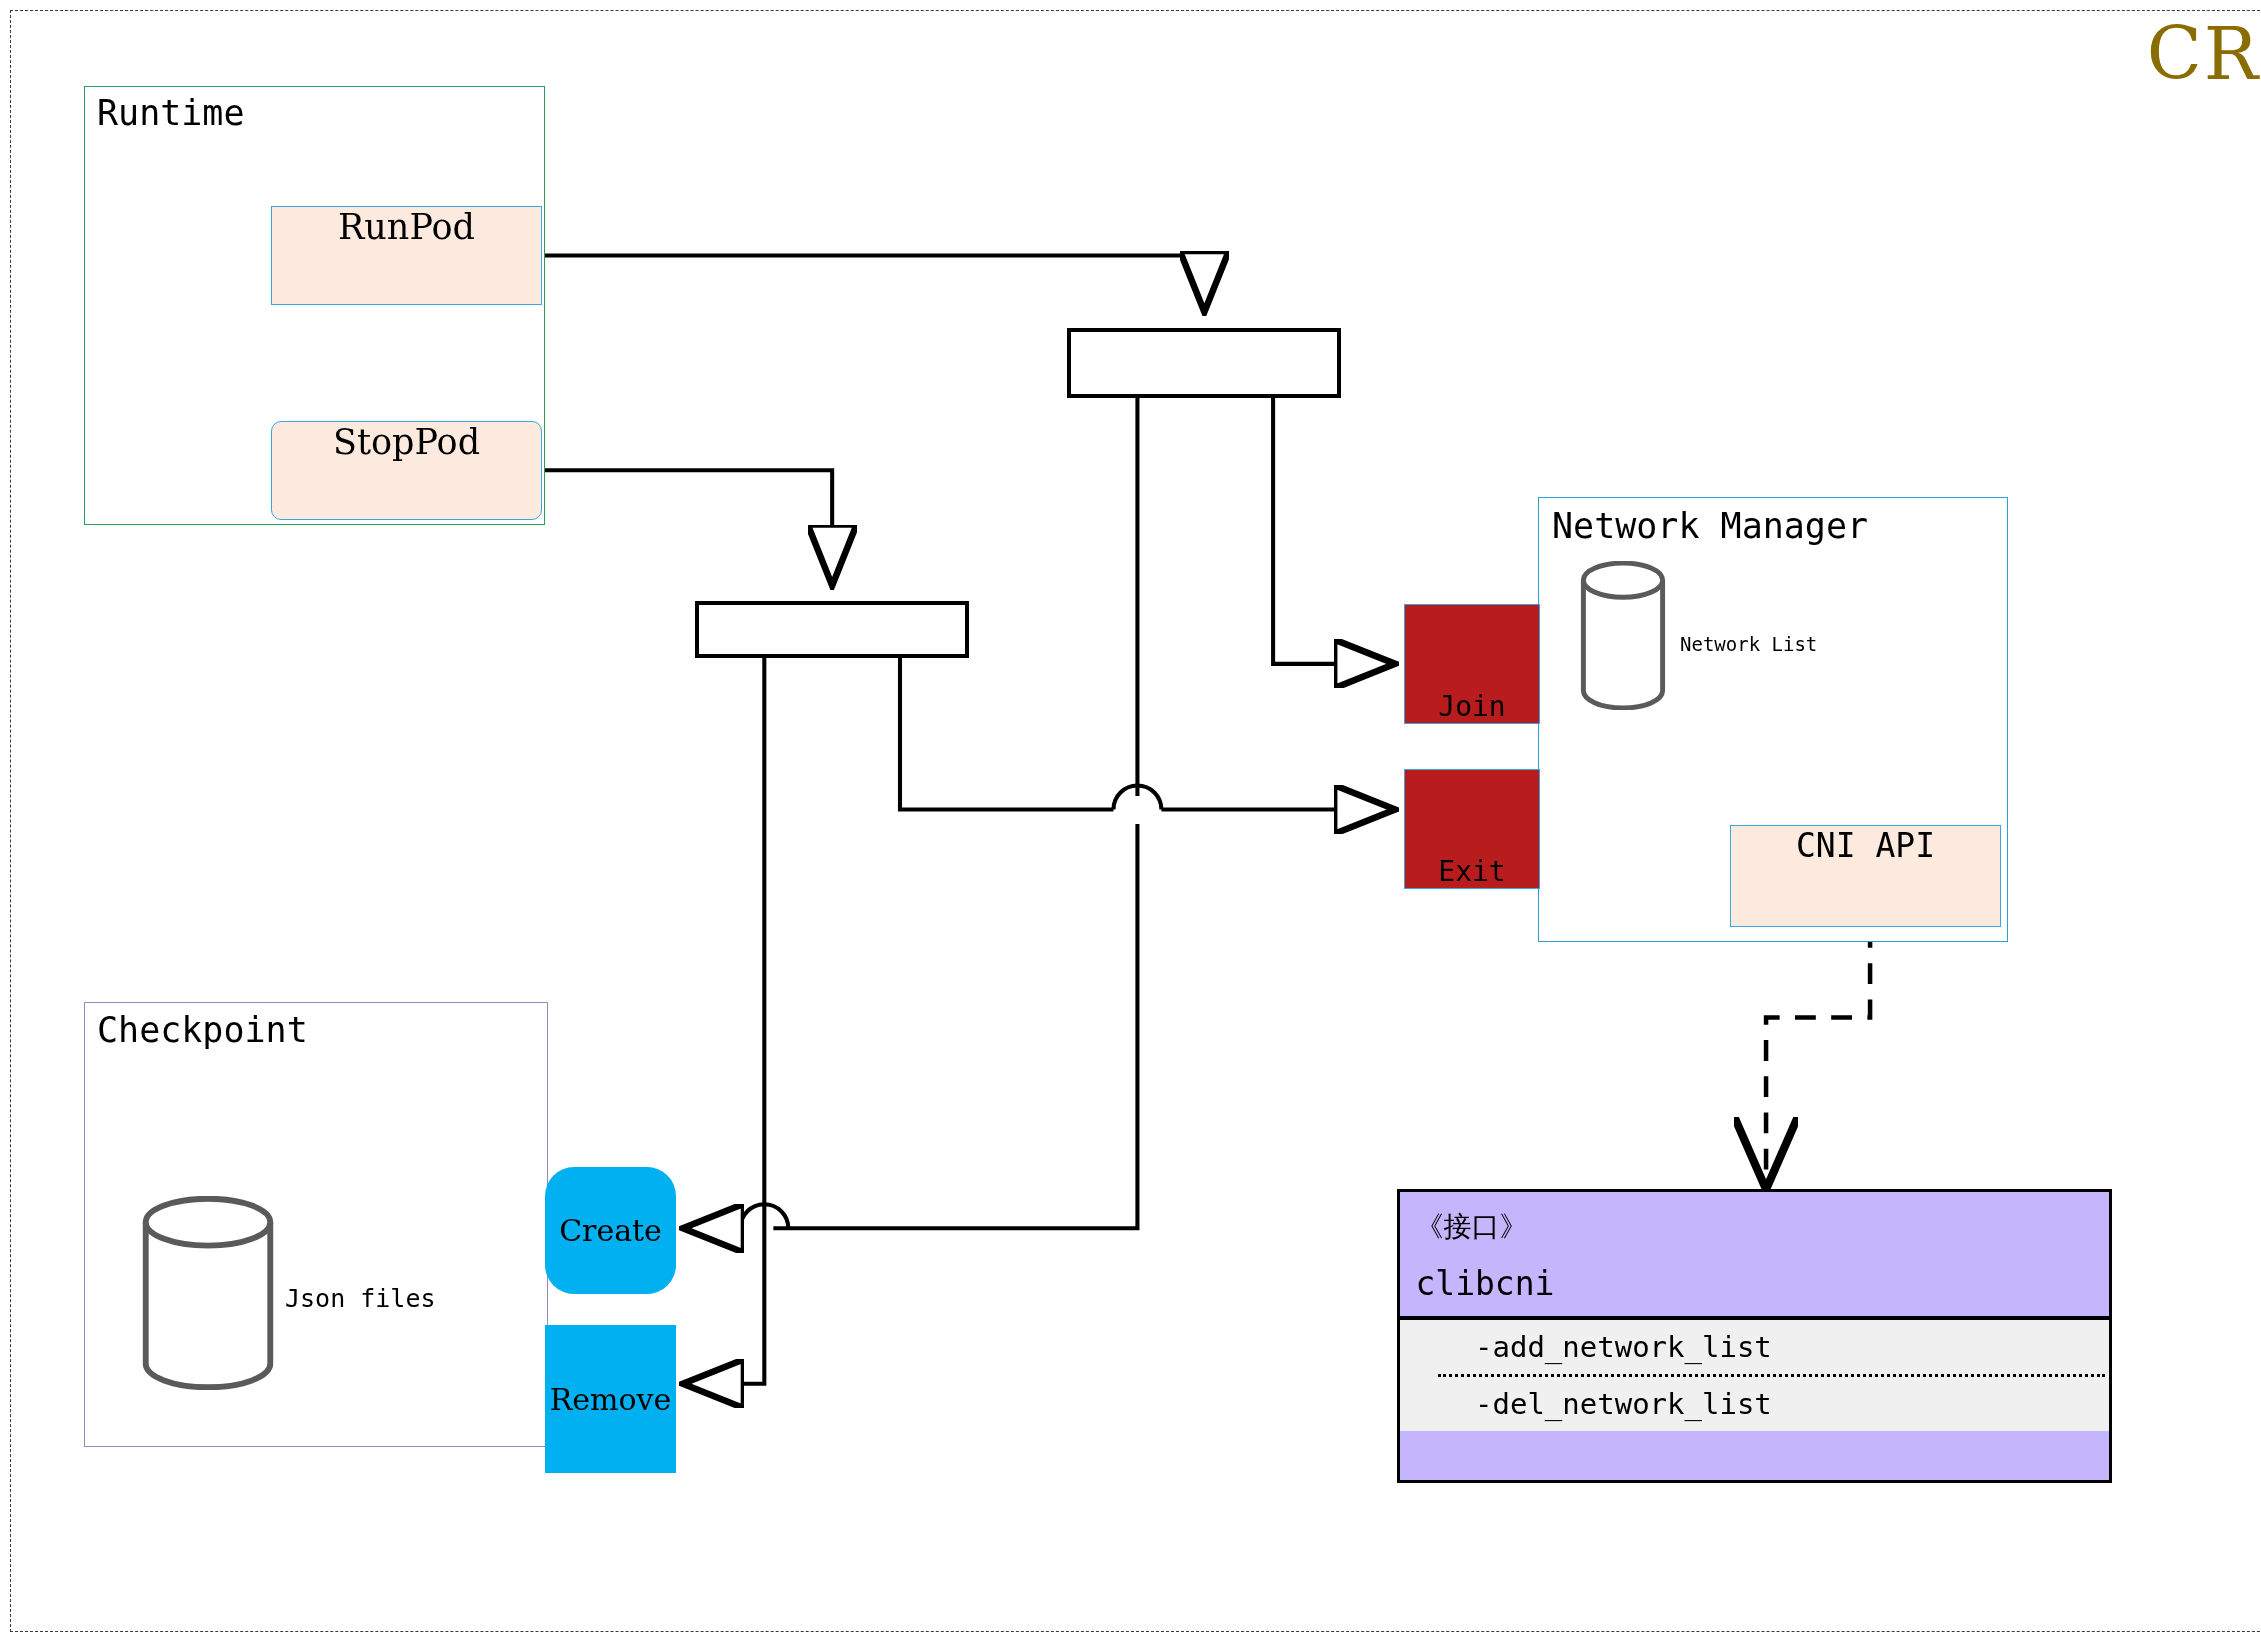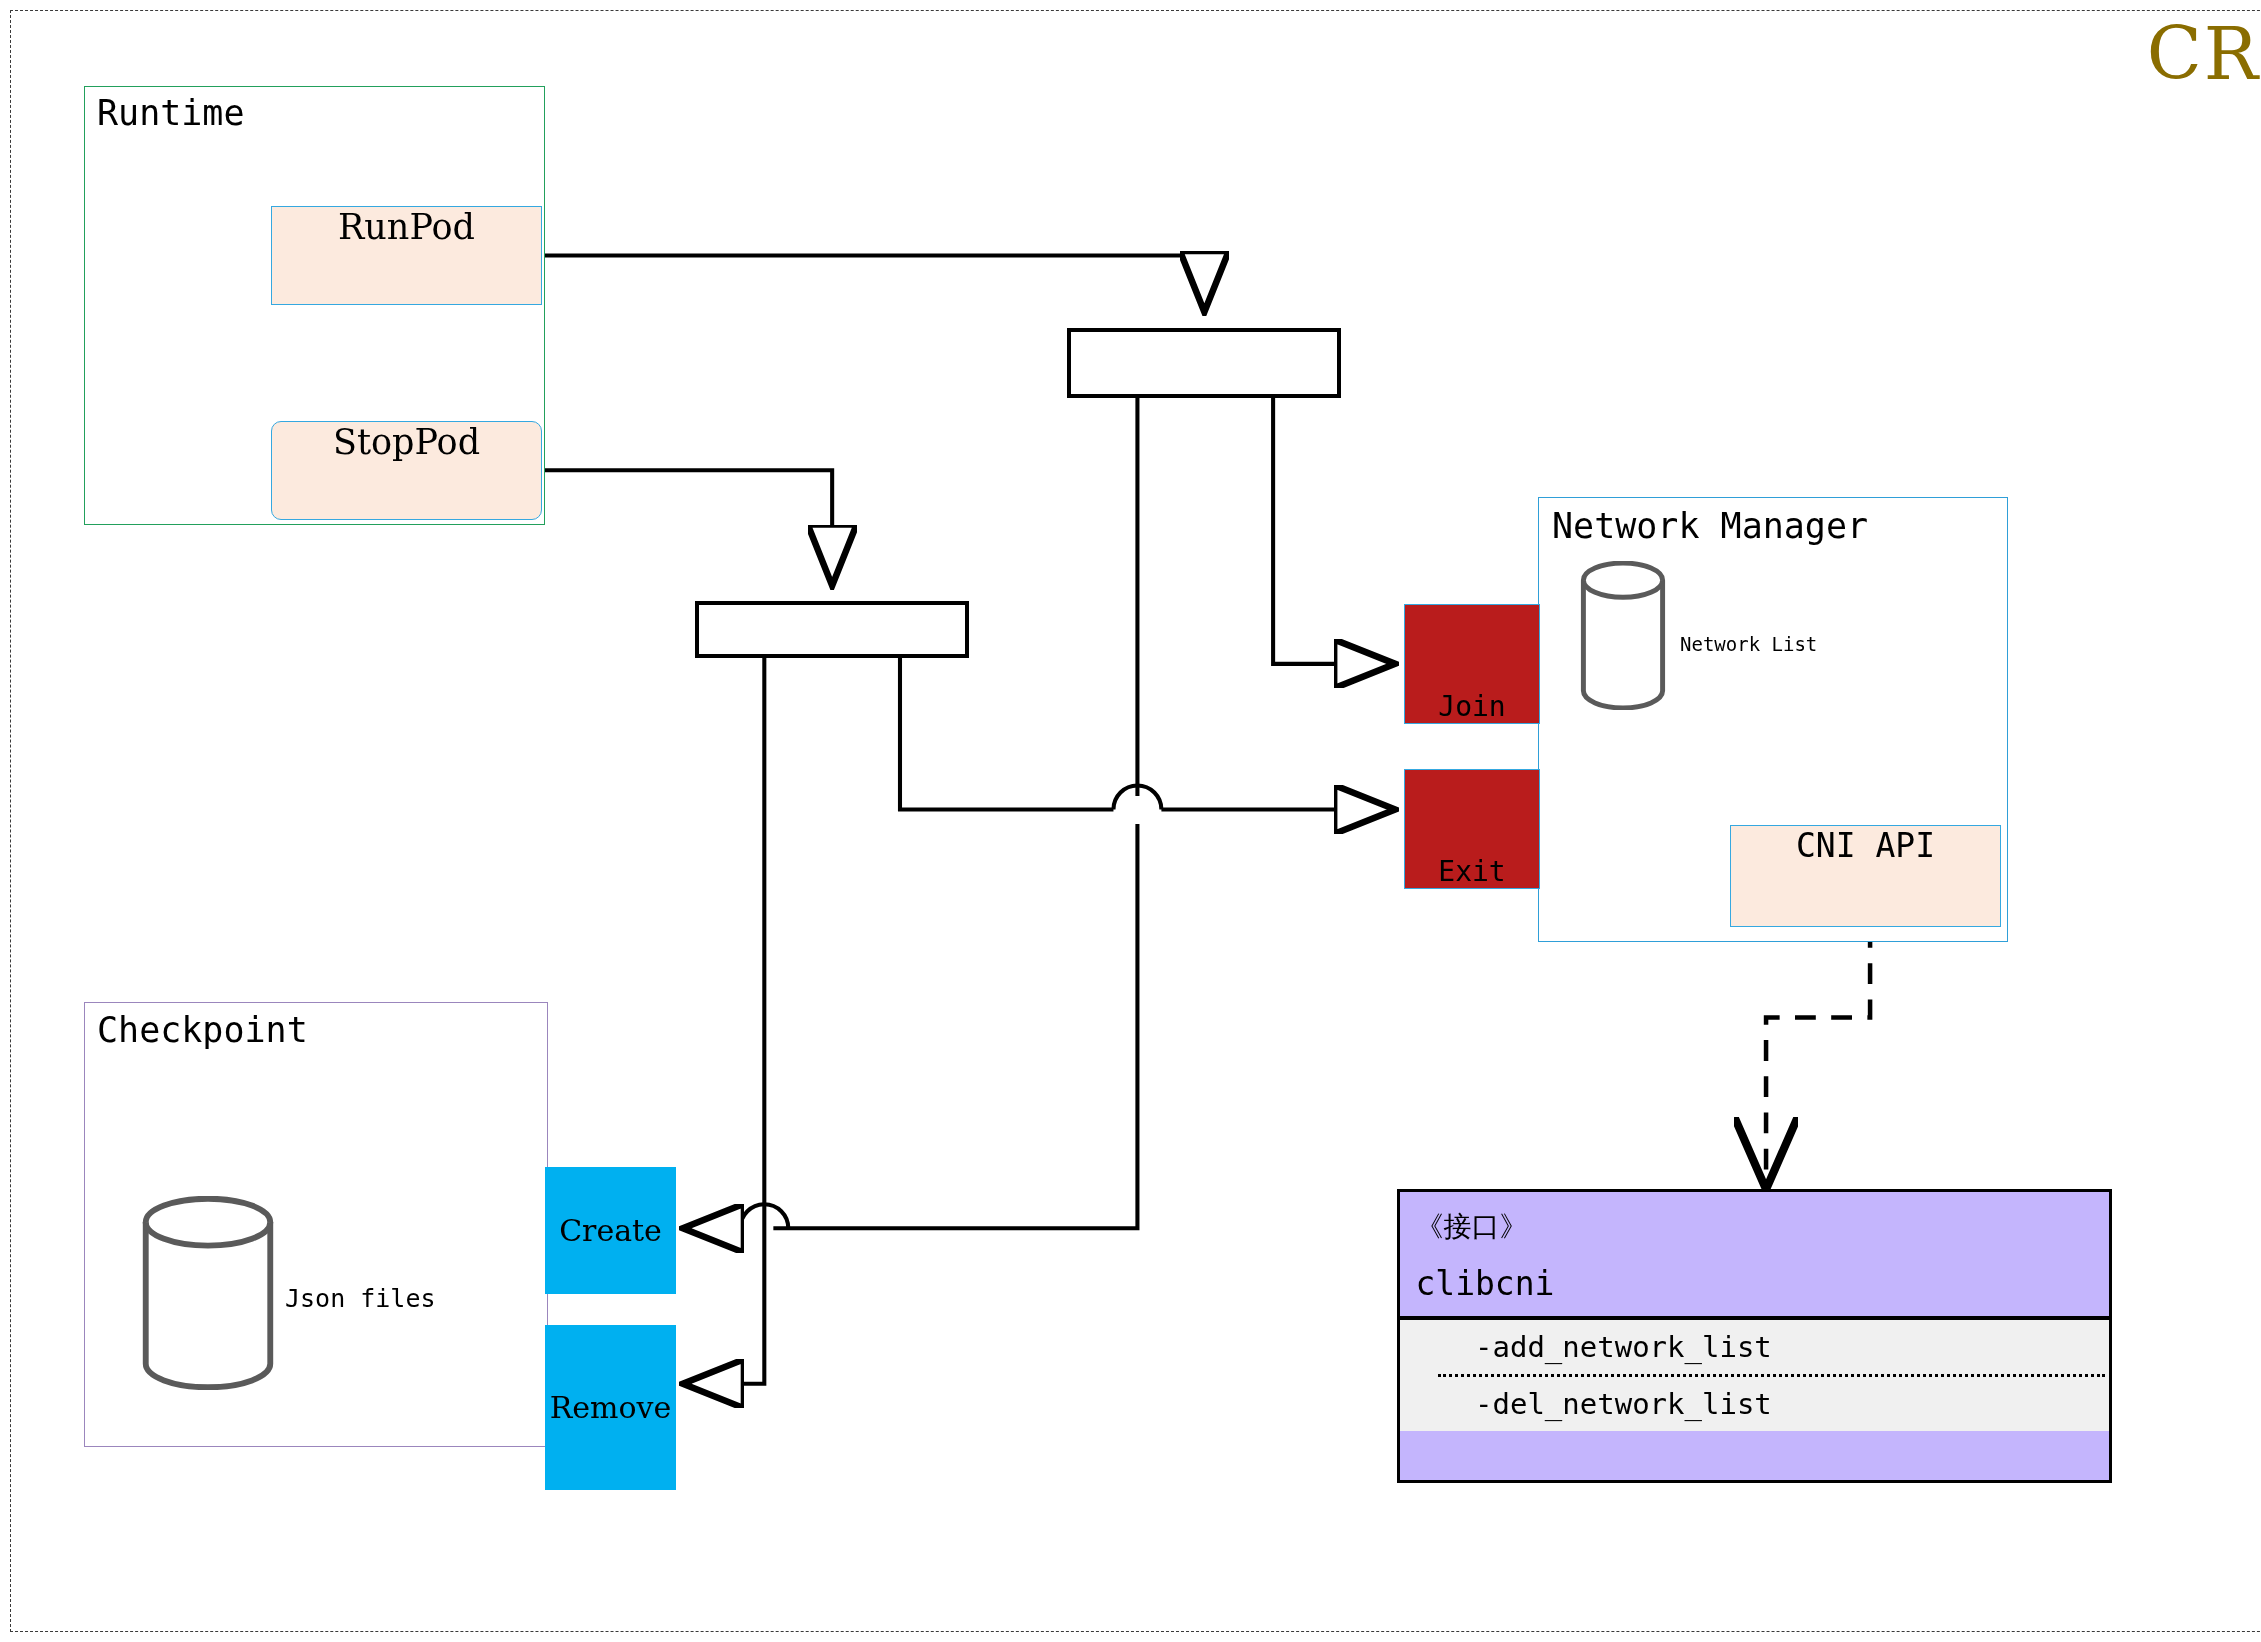--- a/index.html
+++ b/index.html
@@ -195,25 +195,25 @@
 
   <div class="cyl" style="left:138px;top:1196px;width:140px;height:194px;">
     <svg width="140" height="194" viewBox="0 0 310 430">
       <ellipse cx="155" cy="58" rx="138" ry="52" fill="#ffffff" stroke="#5a5a5a" stroke-width="13"></ellipse>
       <path d="M17,58 L17,372 A 138 52 0 0 0 293,372 L293,58" fill="#ffffff" stroke="#5a5a5a" stroke-width="13"></path>
       <path d="M17,58 A 138 52 0 0 0 293,58" fill="none" stroke="#5a5a5a" stroke-width="13"></path>
     </svg>
   </div>
   <div class="cyl-label" style="left:285px;top:1284px;font-size:25px;">Json files</div>
 
-  <div class="cyanbox" style="left:545px;top:1167px;width:131px;height:127px;">
+  <div class="cyanbox" style="left:545px;top:1167px;width:131px;height:127px;border-radius:29px;">
     <span>Create</span>
   </div>
 
-  <div class="cyanbox" style="left:545px;top:1325px;width:131px;height:165px;justify-content:center;">
+  <div class="cyanbox" style="left:545px;top:1325px;width:131px;height:148px;justify-content:center;">
     <span>Remove</span>
   </div>
 
   <div class="uml" style="left:1397px;top:1189px;width:715px;height:294px;">
     <div class="uml-head">
       <span class="uml-stereo">《接口》</span>
       <span class="uml-name">clibcni</span>
     </div>
     <div class="uml-sep"></div>
     <div class="uml-ops">

